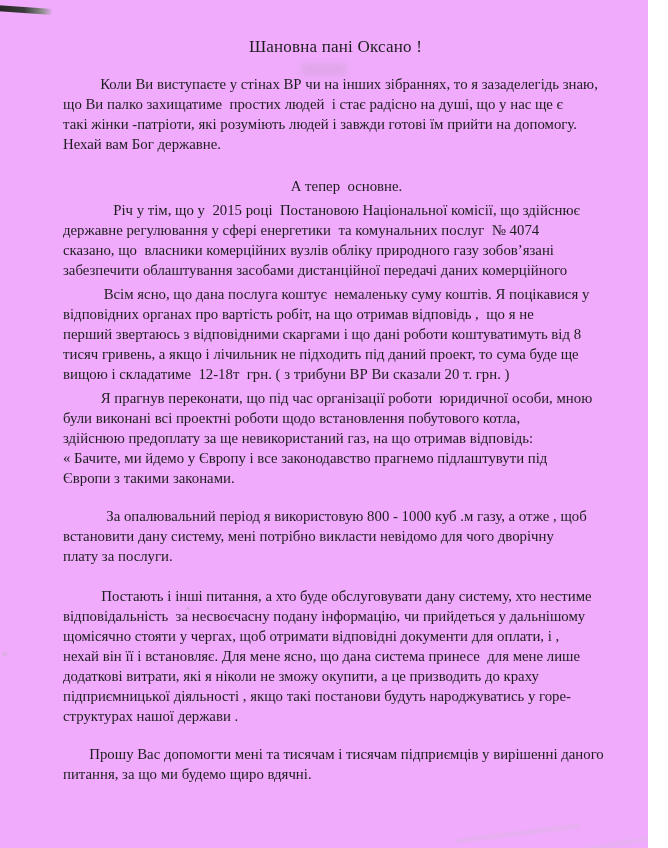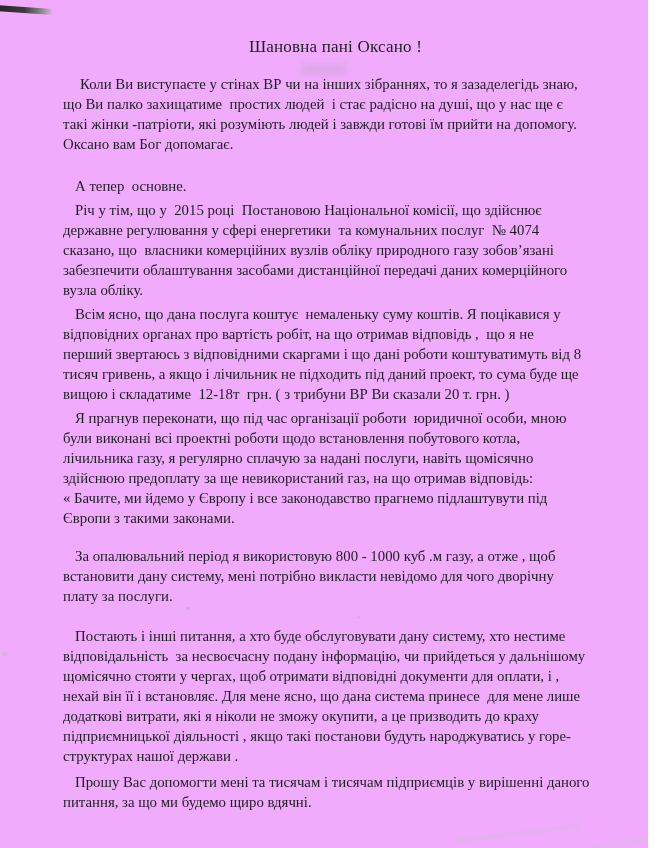--- a/index.html
+++ b/index.html
@@ -28,27 +28,27 @@
     margin: 0;
     padding: 16px 30px 0 63px;
     font-size: 14.8px;
     line-height: 20px;
   }
   .para { margin: 0; }
   .para .line {
     display: block;
     white-space: pre;
   }
-  .para .line:first-child { text-indent: 12px; }
+  .para .line:first-child { text-indent: 12px; text-align: center; }
   .p0 .line:first-child { text-indent: 17px; }
   .p1 { margin-top: 22px; }
   .p2, .p3, .p4 { margin-top: 4px; }
   .p5 { margin-top: 18px; }
   .p6 { margin-top: 20px; }
-  .p7 { margin-top: 6px; }
+  .p7 { margin-top: 18px; }
 
   
   .artifact { position: absolute; pointer-events: none; }
   .stroke-top-left {
     left: -5px; top: 7px;
     width: 58px; height: 6px;
     border-radius: 3px;
     background: linear-gradient(to right, #232323 0%, #3a3a3a 50%, #8f8f8f 82%, rgba(150,150,150,0) 100%);
     transform: rotate(4deg);
     filter: blur(0.4px);
@@ -93,43 +93,41 @@
   <div class="artifact speck-2"></div>
   <div class="artifact speck-3"></div>
 
   <h1 class="title">Шановна пані Оксано !</h1>
 
   <div class="body-text" id="letter-body">
       <p class="para p0">
         <span class="line">Коли Ви виступаєте у стінах ВР чи на інших зібраннях, то я зазаделегідь знаю,</span>
         <span class="line">що Ви палко захищатиме  простих людей  і стає радісно на душі, що у нас ще є</span>
         <span class="line">такі жінки -патріоти, які розуміють людей і завжди готові їм прийти на допомогу.</span>
-        <span class="line">Оксано вам Бог допомагає.</span>
+        <span class="line">Нехай вам Бог державне.</span>
       </p>
       <p class="para p1">
         <span class="line">А тепер  основне.</span>
       </p>
       <p class="para p2">
         <span class="line">Річ у тім, що у  2015 році  Постановою Національної комісії, що здійснює</span>
         <span class="line">державне регулювання у сфері енергетики  та комунальних послуг  № 4074</span>
         <span class="line">сказано, що  власники комерційних вузлів обліку природного газу зобов’язані</span>
         <span class="line">забезпечити облаштування засобами дистанційної передачі даних комерційного</span>
-        <span class="line">вузла обліку.</span>
       </p>
       <p class="para p3">
         <span class="line">Всім ясно, що дана послуга коштує  немаленьку суму коштів. Я поцікавися у</span>
         <span class="line">відповідних органах про вартість робіт, на що отримав відповідь ,  що я не</span>
         <span class="line">перший звертаюсь з відповідними скаргами і що дані роботи коштуватимуть від 8</span>
         <span class="line">тисяч гривень, а якщо і лічильник не підходить під даний проект, то сума буде ще</span>
         <span class="line">вищою і складатиме  12-18т  грн. ( з трибуни ВР Ви сказали 20 т. грн. )</span>
       </p>
       <p class="para p4">
         <span class="line">Я прагнув переконати, що під час організації роботи  юридичної особи, мною</span>
         <span class="line">були виконані всі проектні роботи щодо встановлення побутового котла,</span>
-        <span class="line">лічильника газу, я регулярно сплачую за надані послуги, навіть щомісячно</span>
         <span class="line">здійснюю предоплату за ще невикористаний газ, на що отримав відповідь:</span>
         <span class="line">« Бачите, ми йдемо у Європу і все законодавство прагнемо підлаштувути під</span>
         <span class="line">Європи з такими законами.</span>
       </p>
       <p class="para p5">
         <span class="line">За опалювальний період я використовую 800 - 1000 куб .м газу, а отже , щоб</span>
         <span class="line">встановити дану систему, мені потрібно викласти невідомо для чого дворічну</span>
         <span class="line">плату за послуги.</span>
       </p>
       <p class="para p6">

